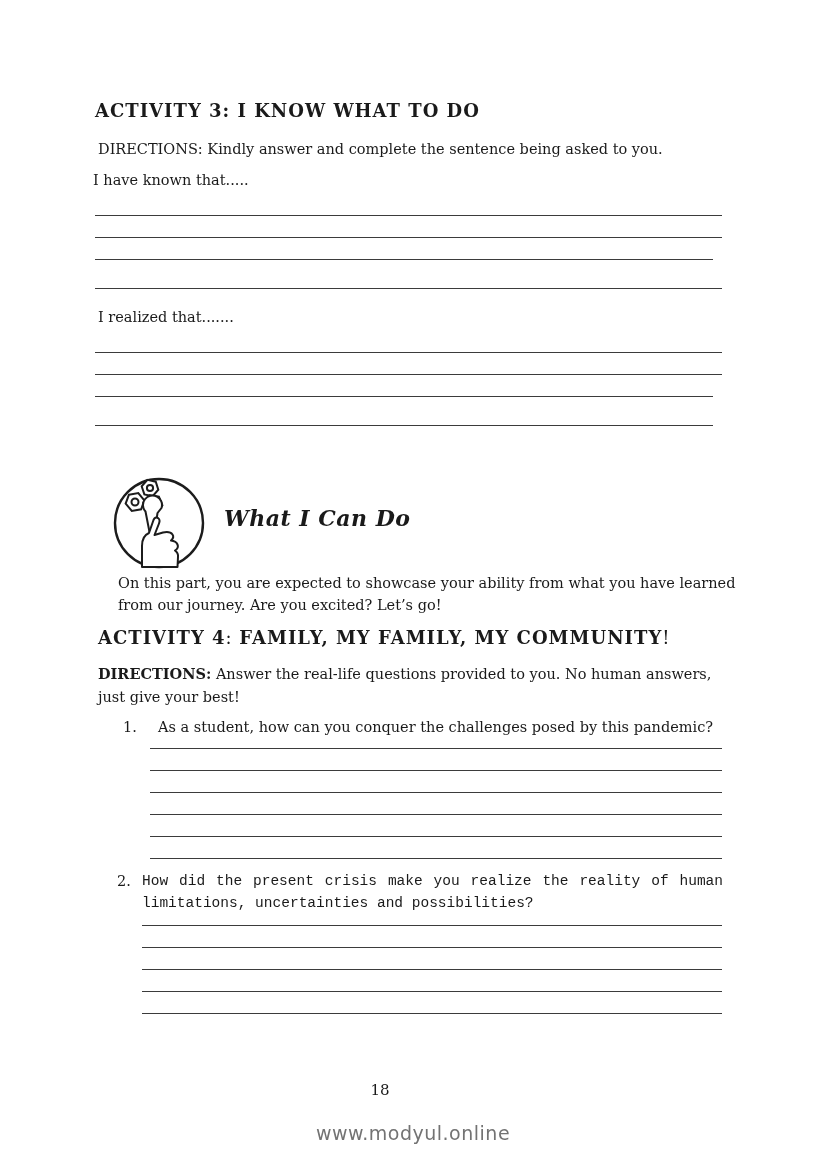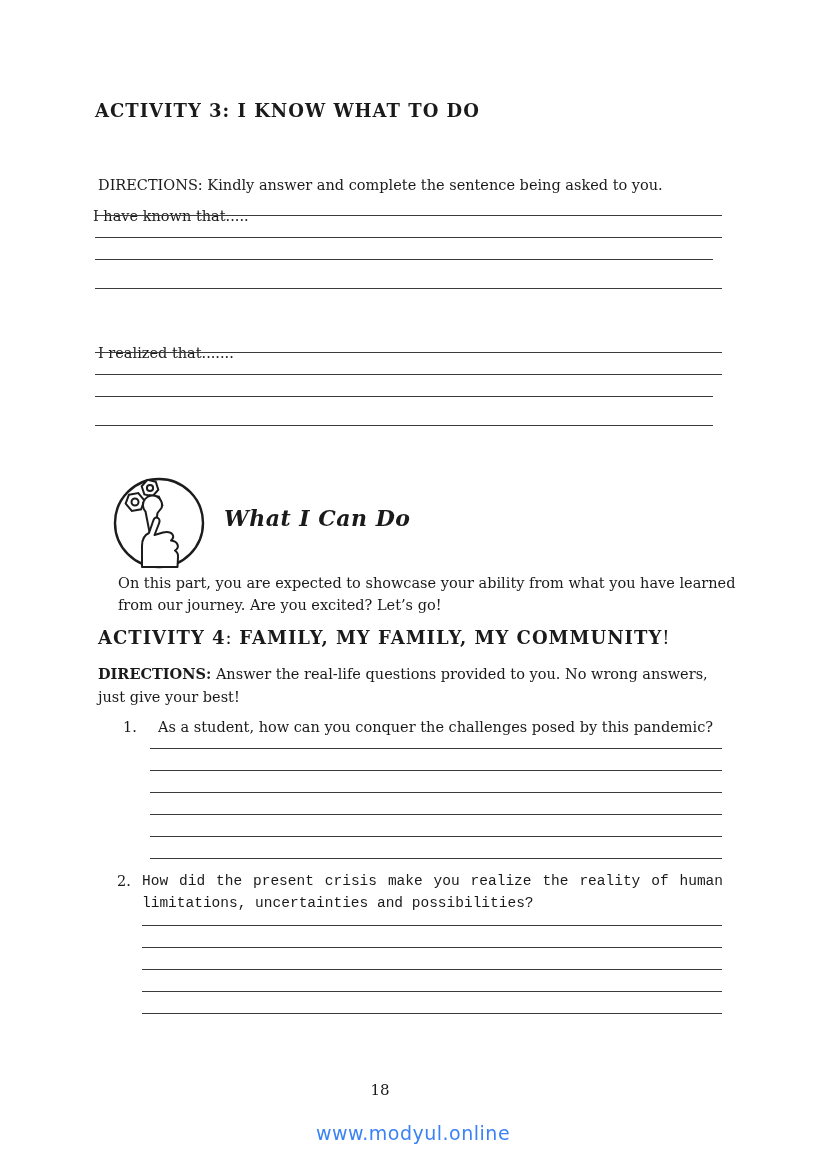--- a/index.html
+++ b/index.html
@@ -15,21 +15,21 @@
   }
   .abs { position: absolute; }
   .h-act {
     font-size: 18px;
     font-weight: bold;
     letter-spacing: 1px;
     white-space: nowrap;
   }
   .h-act .thin { font-weight: normal; }
   .body-text { font-size: 14.5px; line-height: 22px; }
-  .nowrap { white-space: nowrap; margin-top: 36px; }
+  .nowrap { white-space: nowrap; }
   .wicd-heading {
     font-size: 22px;
     font-weight: bold;
     font-style: italic;
     letter-spacing: 0.5px;
     white-space: nowrap;
   }
   .ans-group .ans-line { border-bottom: 1px solid #3b3b3b; }
   .lh21 > .ans-line { height: 21px; }
   .trim-last > .ans-line:last-child { width: 98.5%; }
@@ -41,21 +41,21 @@
     left: 0; width: 760px;
     text-align: center;
     font-size: 15px;
   }
   .watermark {
     left: 0; width: 826px;
     text-align: center;
     font-family: "DejaVu Sans", sans-serif;
     font-size: 19px;
     letter-spacing: 0.5px;
-    color: #3b82f6;
+    color: #737373;
   }
 </style>
 </head>
 <body>
 
 <div class="sheet">
 
   <div class="abs h-act" style="left:95px; top:100px;">ACTIVITY 3: I KNOW WHAT TO DO</div>
 
   <div class="abs body-text nowrap" style="left:98px; top:138px;">DIRECTIONS: Kindly answer and complete the sentence being asked to you.</div>
@@ -100,21 +100,21 @@
 
   <div class="abs wicd-heading" style="left:224px; top:505px;">What I Can Do</div>
 
   <div class="abs body-text" style="left:98px; top:572px; width:630px;margin-left:20px;">On this part, you are expected to showcase your ability from what you have learned from our journey. Are you excited? Let’s go!</div>
 
   <div class="abs h-act" style="left:98px; top:627px;">
     <span>ACTIVITY 4</span><span class="thin">: </span><span>FAMILY, MY FAMILY, MY COMMUNITY</span><span class="thin">!</span>
   </div>
 
   <div class="abs body-text" style="left:98px; top:662px; width:634px; line-height:23px;">
-    <b>DIRECTIONS:</b><span> Answer the real-life questions provided to you. No wrong answers, just give your best!</span>
+    <b>DIRECTIONS:</b><span> Answer the real-life questions provided to you. No human answers, just give your best!</span>
   </div>
 
   <div class="abs question" style="left:123px; top:716px; width:600px;">
     <span class="q-num">1.</span>
     <span class="q-text" style="margin-left:35px;">As a student, how can you conquer the challenges posed by this pandemic?</span>
   </div>
   <div class="abs ans-group lh21" style="left:150px; top:727px; width:572px;">
       <div class="ans-line"></div>
       <div class="ans-line"></div>
       <div class="ans-line"></div>

